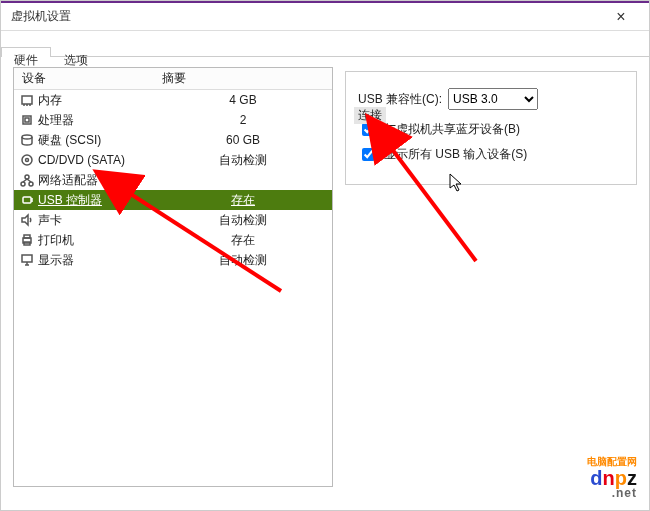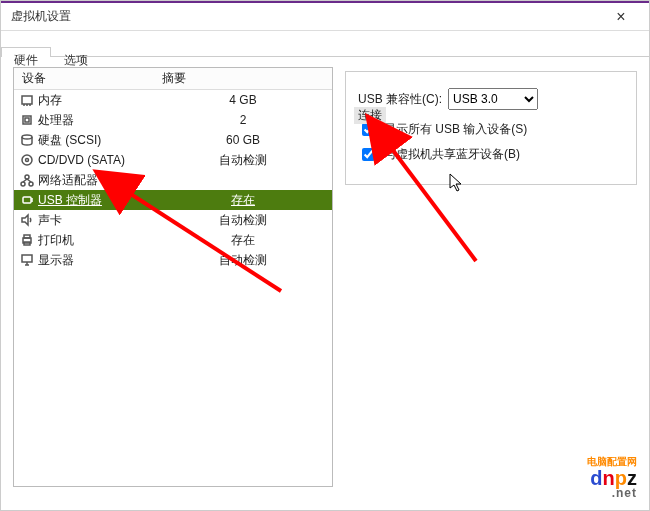--- a/index.html
+++ b/index.html
@@ -165,25 +165,25 @@
     <div class="group">
       <span class="group-title">连接</span>
       <div class="compat-row">
         <span>USB 兼容性(C):</span>
         <select>
           <option>USB 3.0</option>
         </select>
       </div>
       <label class="chk-row">
         <input type="checkbox" checked="" style="">
-        <span>显示所有 USB 输入设备(S)</span>
+        <span>与虚拟机共享蓝牙设备(B)</span>
       </label>
       <label class="chk-row">
         <input type="checkbox" checked="" style="">
-        <span>与虚拟机共享蓝牙设备(B)</span>
+        <span>显示所有 USB 输入设备(S)</span>
       </label>
     </div>
   </div>
 </div>
 
 <svg class="arrows" width="650" height="511">
   <defs>
     <marker id="ah" markerWidth="12" markerHeight="12" refX="2" refY="6" orient="auto">
       <path d="M0,0 L12,6 L0,12 z" fill="#ff0000"></path>
     </marker>

